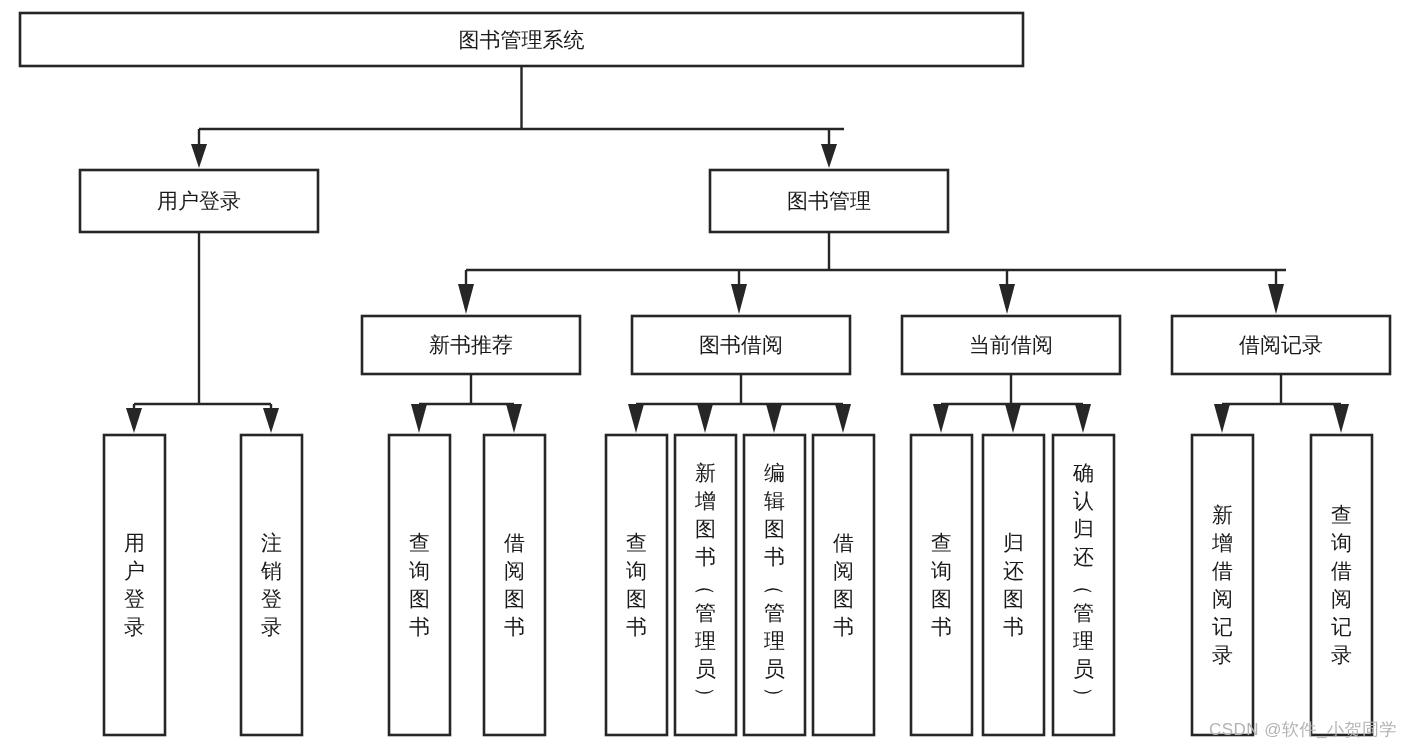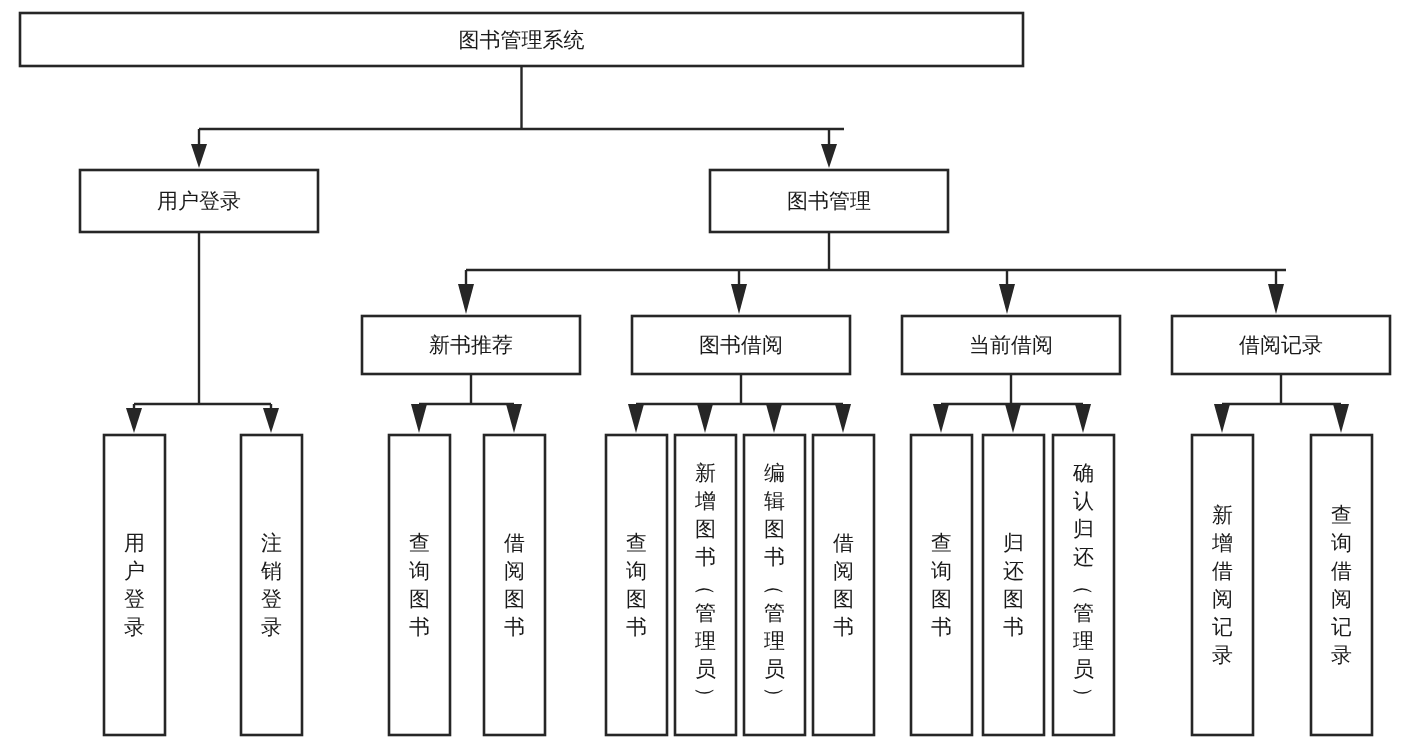--- a/index.html
+++ b/index.html
@@ -265,13 +265,14 @@
       <div style="position: absolute; left: 1311px; top: 501px; width: 61px; height: 168px; display: flex; flex-direction: column; align-items: center; justify-content: flex-start; font-size: 21px; line-height: 28px; color: rgb(26, 26, 26); font-family: &quot;Liberation Sans&quot;, &quot;DejaVu Sans&quot;, sans-serif; pointer-events: none;">
         <span style="display: block; height: 28px; line-height: 28px;">查</span>
         <span style="display: block; height: 28px; line-height: 28px;">询</span>
         <span style="display: block; height: 28px; line-height: 28px;">借</span>
         <span style="display: block; height: 28px; line-height: 28px;">阅</span>
         <span style="display: block; height: 28px; line-height: 28px;">记</span>
         <span style="display: block; height: 28px; line-height: 28px;">录</span>
       </div>
     </div>
 
+  <div class="watermark">CSDN @软件_小贺同学</div>
 </div>
 
 </body></html>

